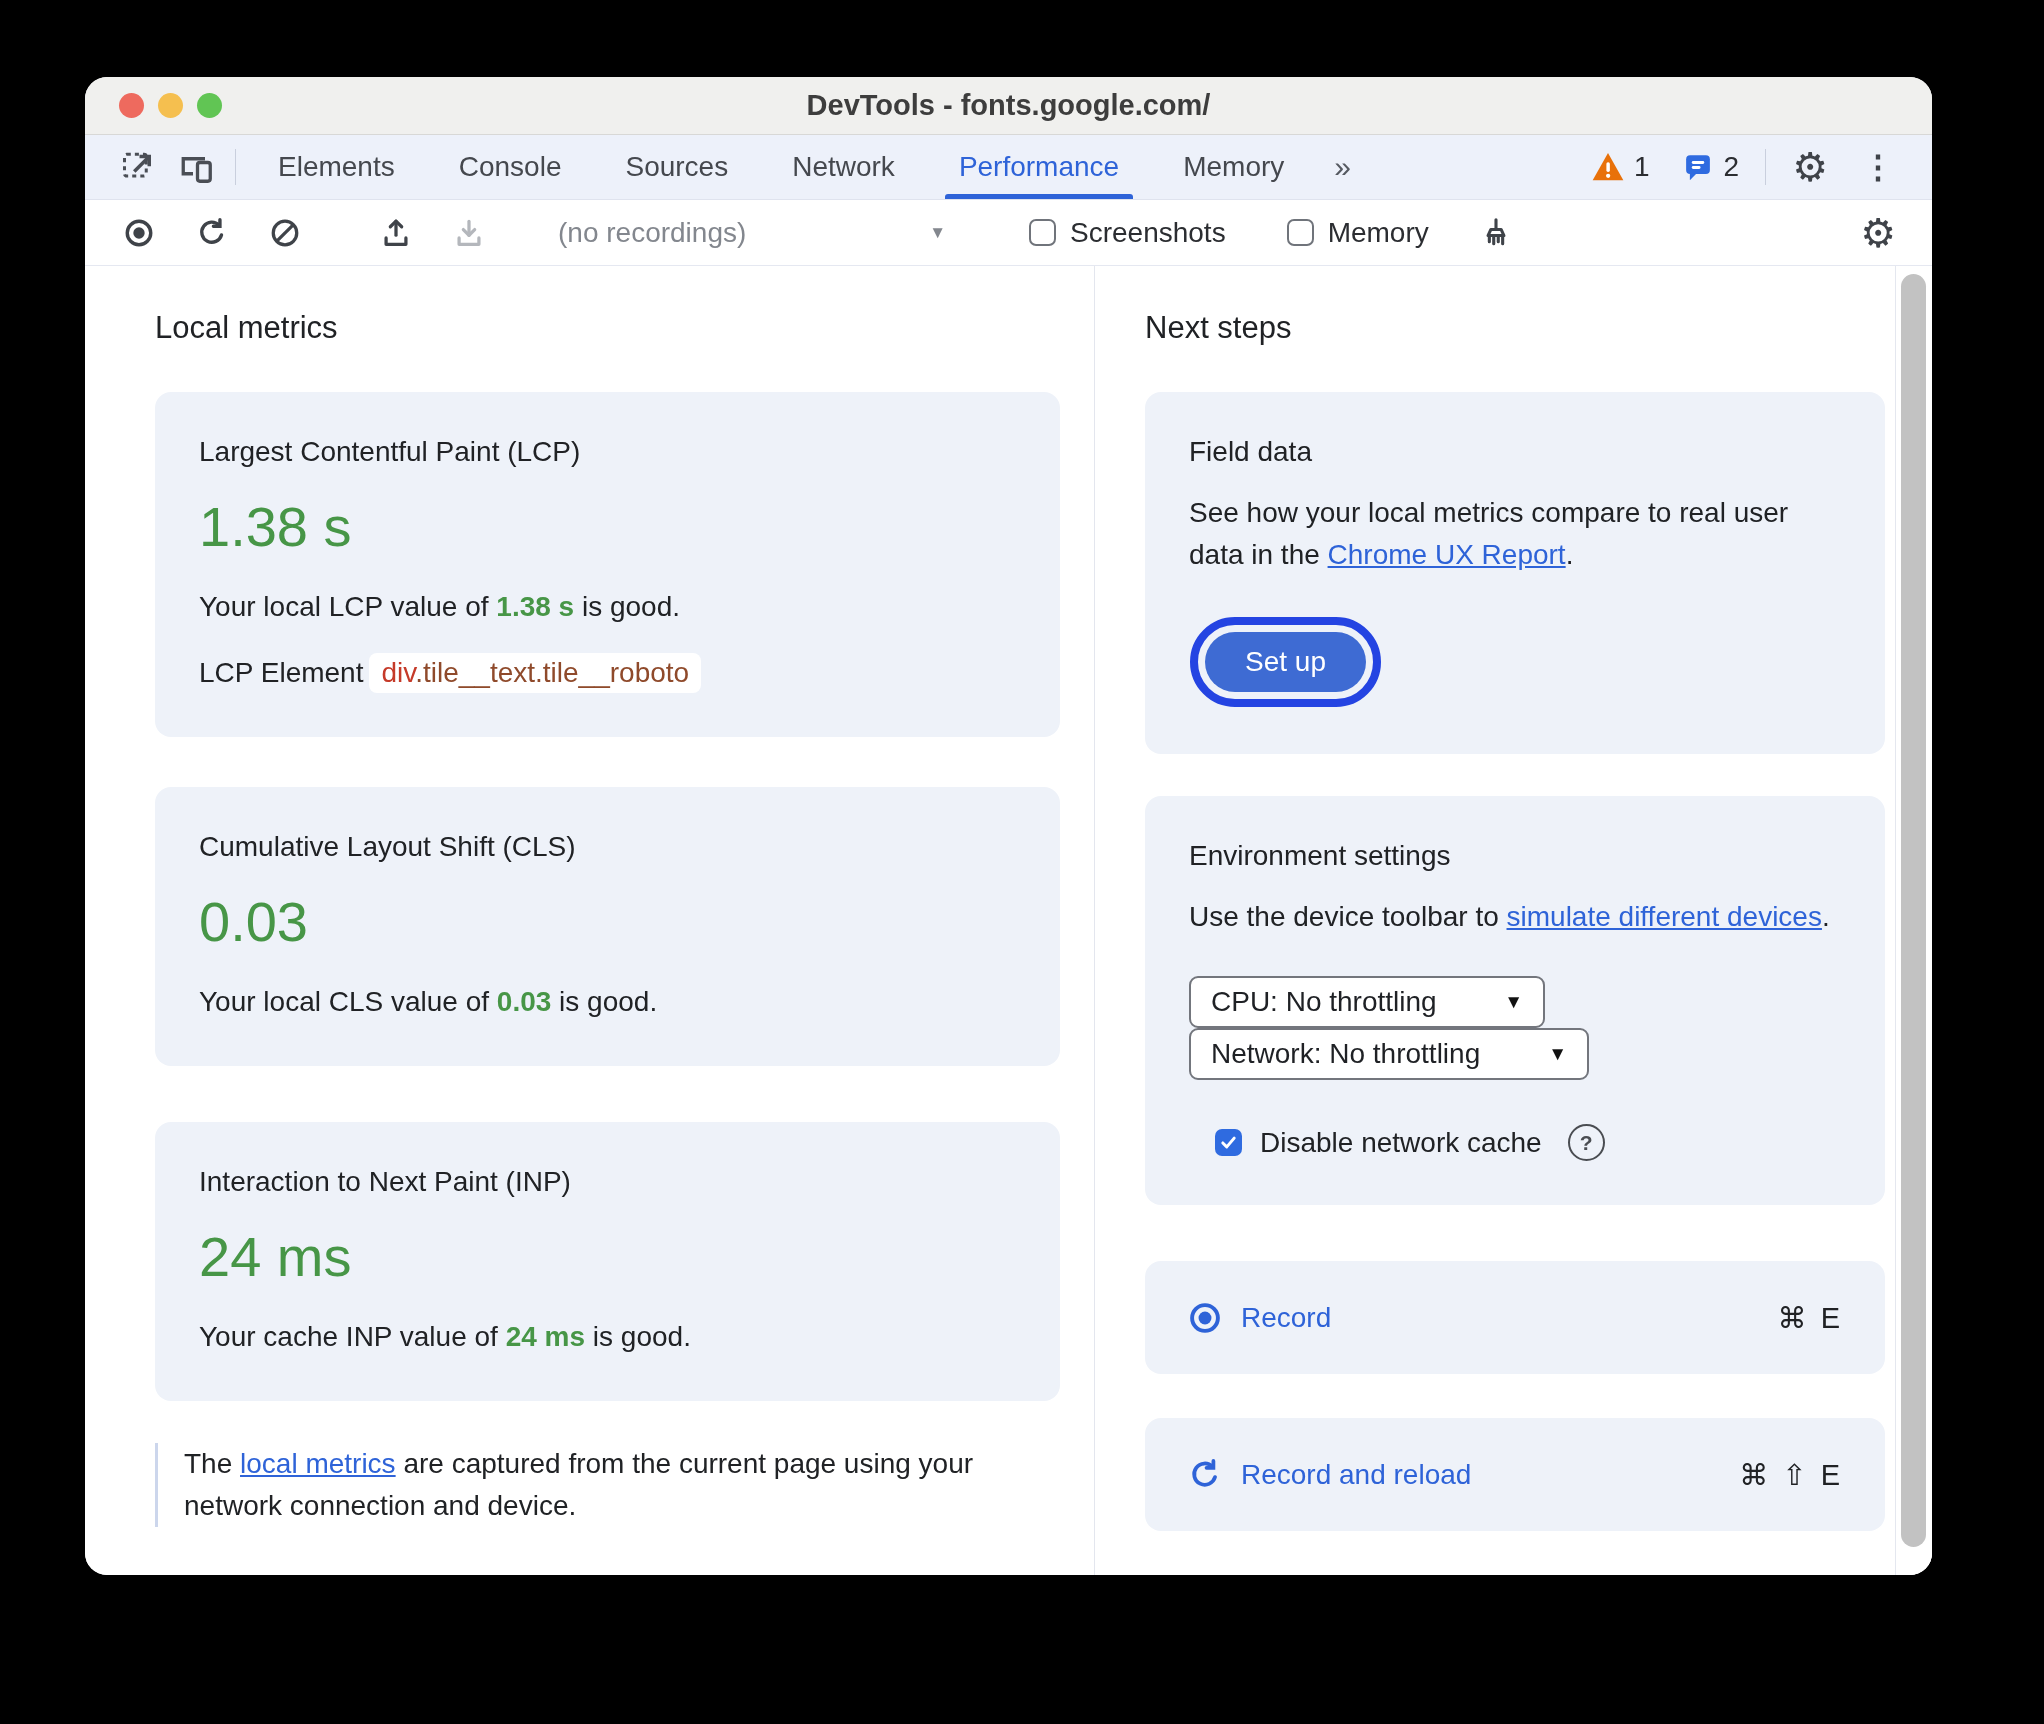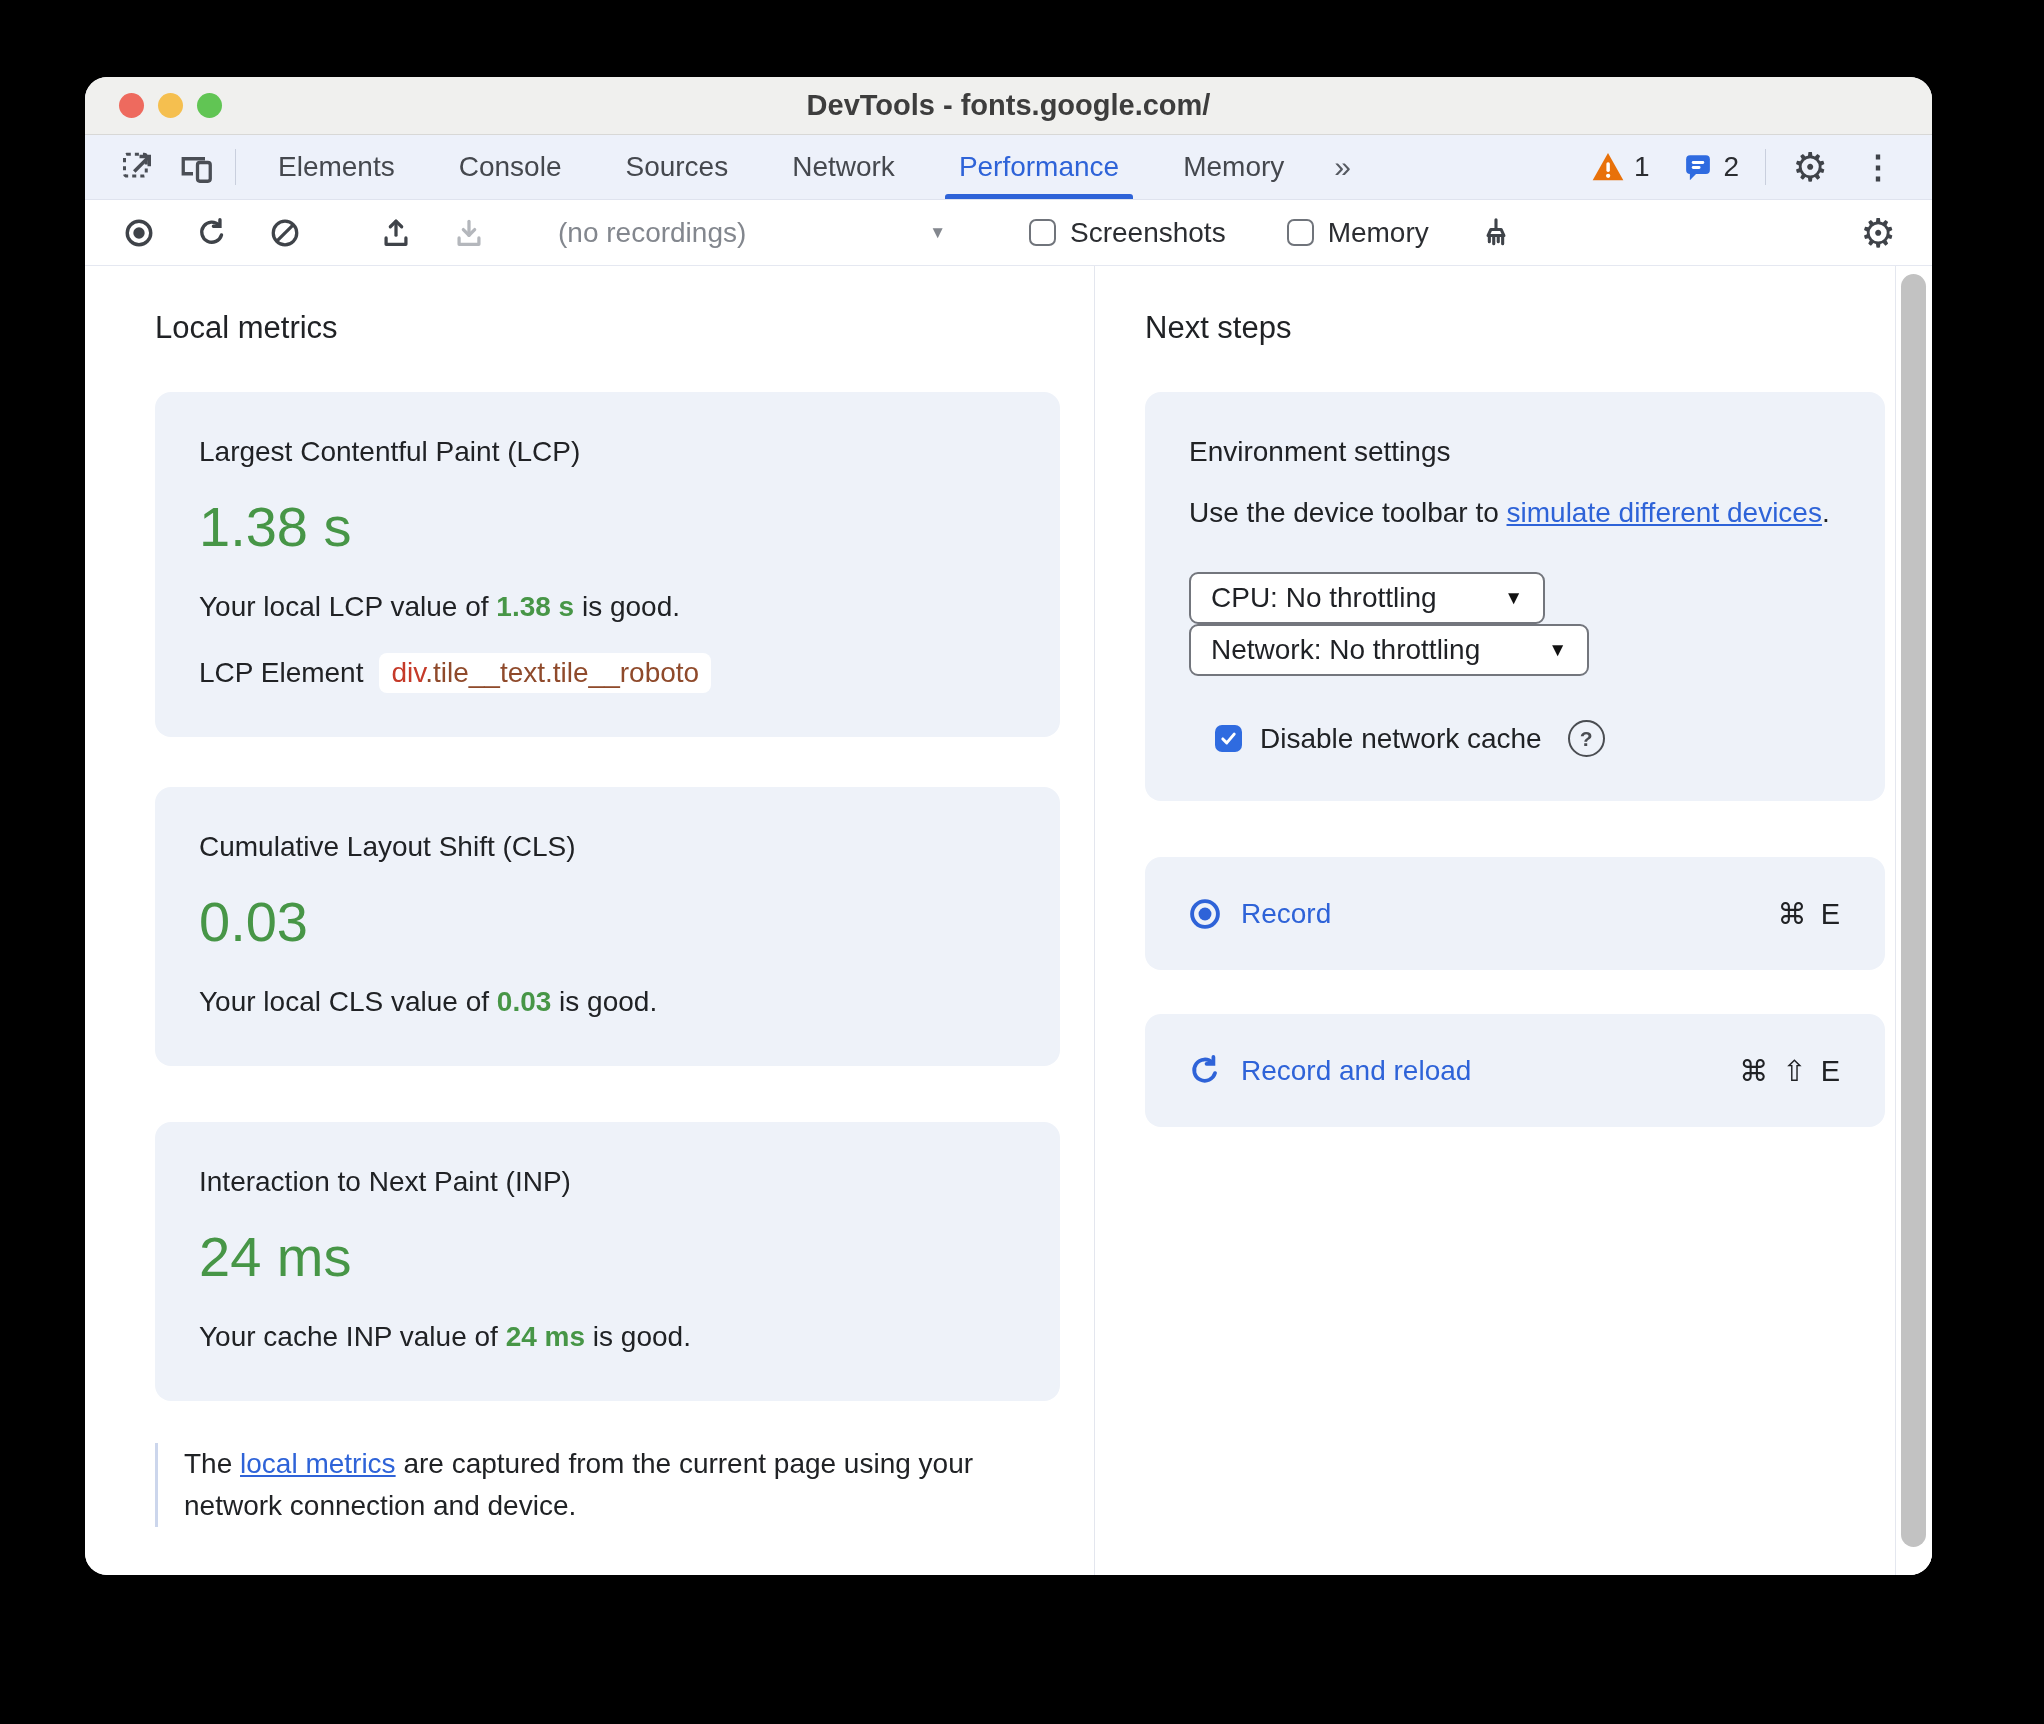--- a/index.html
+++ b/index.html
@@ -44,21 +44,21 @@
   .panel-left{width:1010px;box-sizing:border-box;border-right:1px solid #e3e6ee;padding:44px 34px 17px 70px;}
   .panel-right{flex:1;box-sizing:border-box;padding:44px 0 0 50px;}
   .scrollcol{width:36px;border-left:1px solid #e4e7ef;position:relative;background:#fff;}
   .scroll-thumb{position:absolute;left:5px;width:25px;top:8px;bottom:28px;background:#c2c2c2;border-radius:13px;}
   h2.section{margin:0 0 46px 0;font-size:31px;font-weight:500;color:#202225;}
   .card{background:#eef2f9;border-radius:16px;padding:44px;box-sizing:border-box;}
   .card-title{font-size:28px;font-weight:500;color:#202225;}
   .metric-value{font-size:56px;font-weight:500;color:#479647;margin-top:26px;}
   .desc{margin:28px 0 0 0;font-size:28px;color:#202225;line-height:40px;}
   .desc .good{color:#479647;font-weight:700;}
-  .lcp-row{margin-top:26px;display:flex;align-items:center;gap:16px;font-size:28px;}
+  .lcp-row{margin-top:26px;display:flex;align-items:center;gap:6px;font-size:28px;}
   .lcp-label{font-weight:500;color:#202225;}
   .pill{background:#fff;border-radius:8px;padding:4px 12px;font-size:28px;}
   .pill .tag{color:#c53a29;}
   .pill .cls{color:#8f4a2b;}
   .mb-lcp{margin-bottom:50px;}
   .mb-cls{margin-bottom:56px;}
   .mb-inp{margin-bottom:42px;}
   .note{border-left:3px solid #ccd6ec;padding-left:26px;font-size:28px;color:#202225;line-height:42px;width:860px;box-sizing:border-box;}
   a.link{color:#2e63d8;text-decoration:underline;cursor:pointer;}
   
@@ -225,20 +225,27 @@
         <div class="metric-value">24 ms</div>
         <p class="desc"><span>Your cache INP value of </span><span class="good">24 ms</span><span> is good.</span></p>
       </div>
 
       <div class="note"><span>The </span><a class="link">local metrics</a><span> are captured from the current page using your network connection and device.</span></div>
     </div>
 
     <div class="panel-right">
       <h2 class="section">Next steps</h2>
 
+      <div class="card rcard field-card">
+        <div class="card-title">Field data</div>
+        <p><span>See how your local metrics compare to real user data in the </span><a class="link">Chrome UX Report</a><span>.</span></p>
+        <div class="setup-wrap">
+          <button class="setup-btn">Set up</button>
+        </div>
+      </div>
 
       <div class="card rcard env-card">
         <div class="card-title">Environment settings</div>
         <p><span>Use the device toolbar to </span><a class="link">simulate different devices</a><span>.</span></p>
         <div class="selects">
           <div class="select cpu">
             <span>CPU: No throttling</span>
             <span class="tri">▼</span>
           </div>
           <div class="select net">

